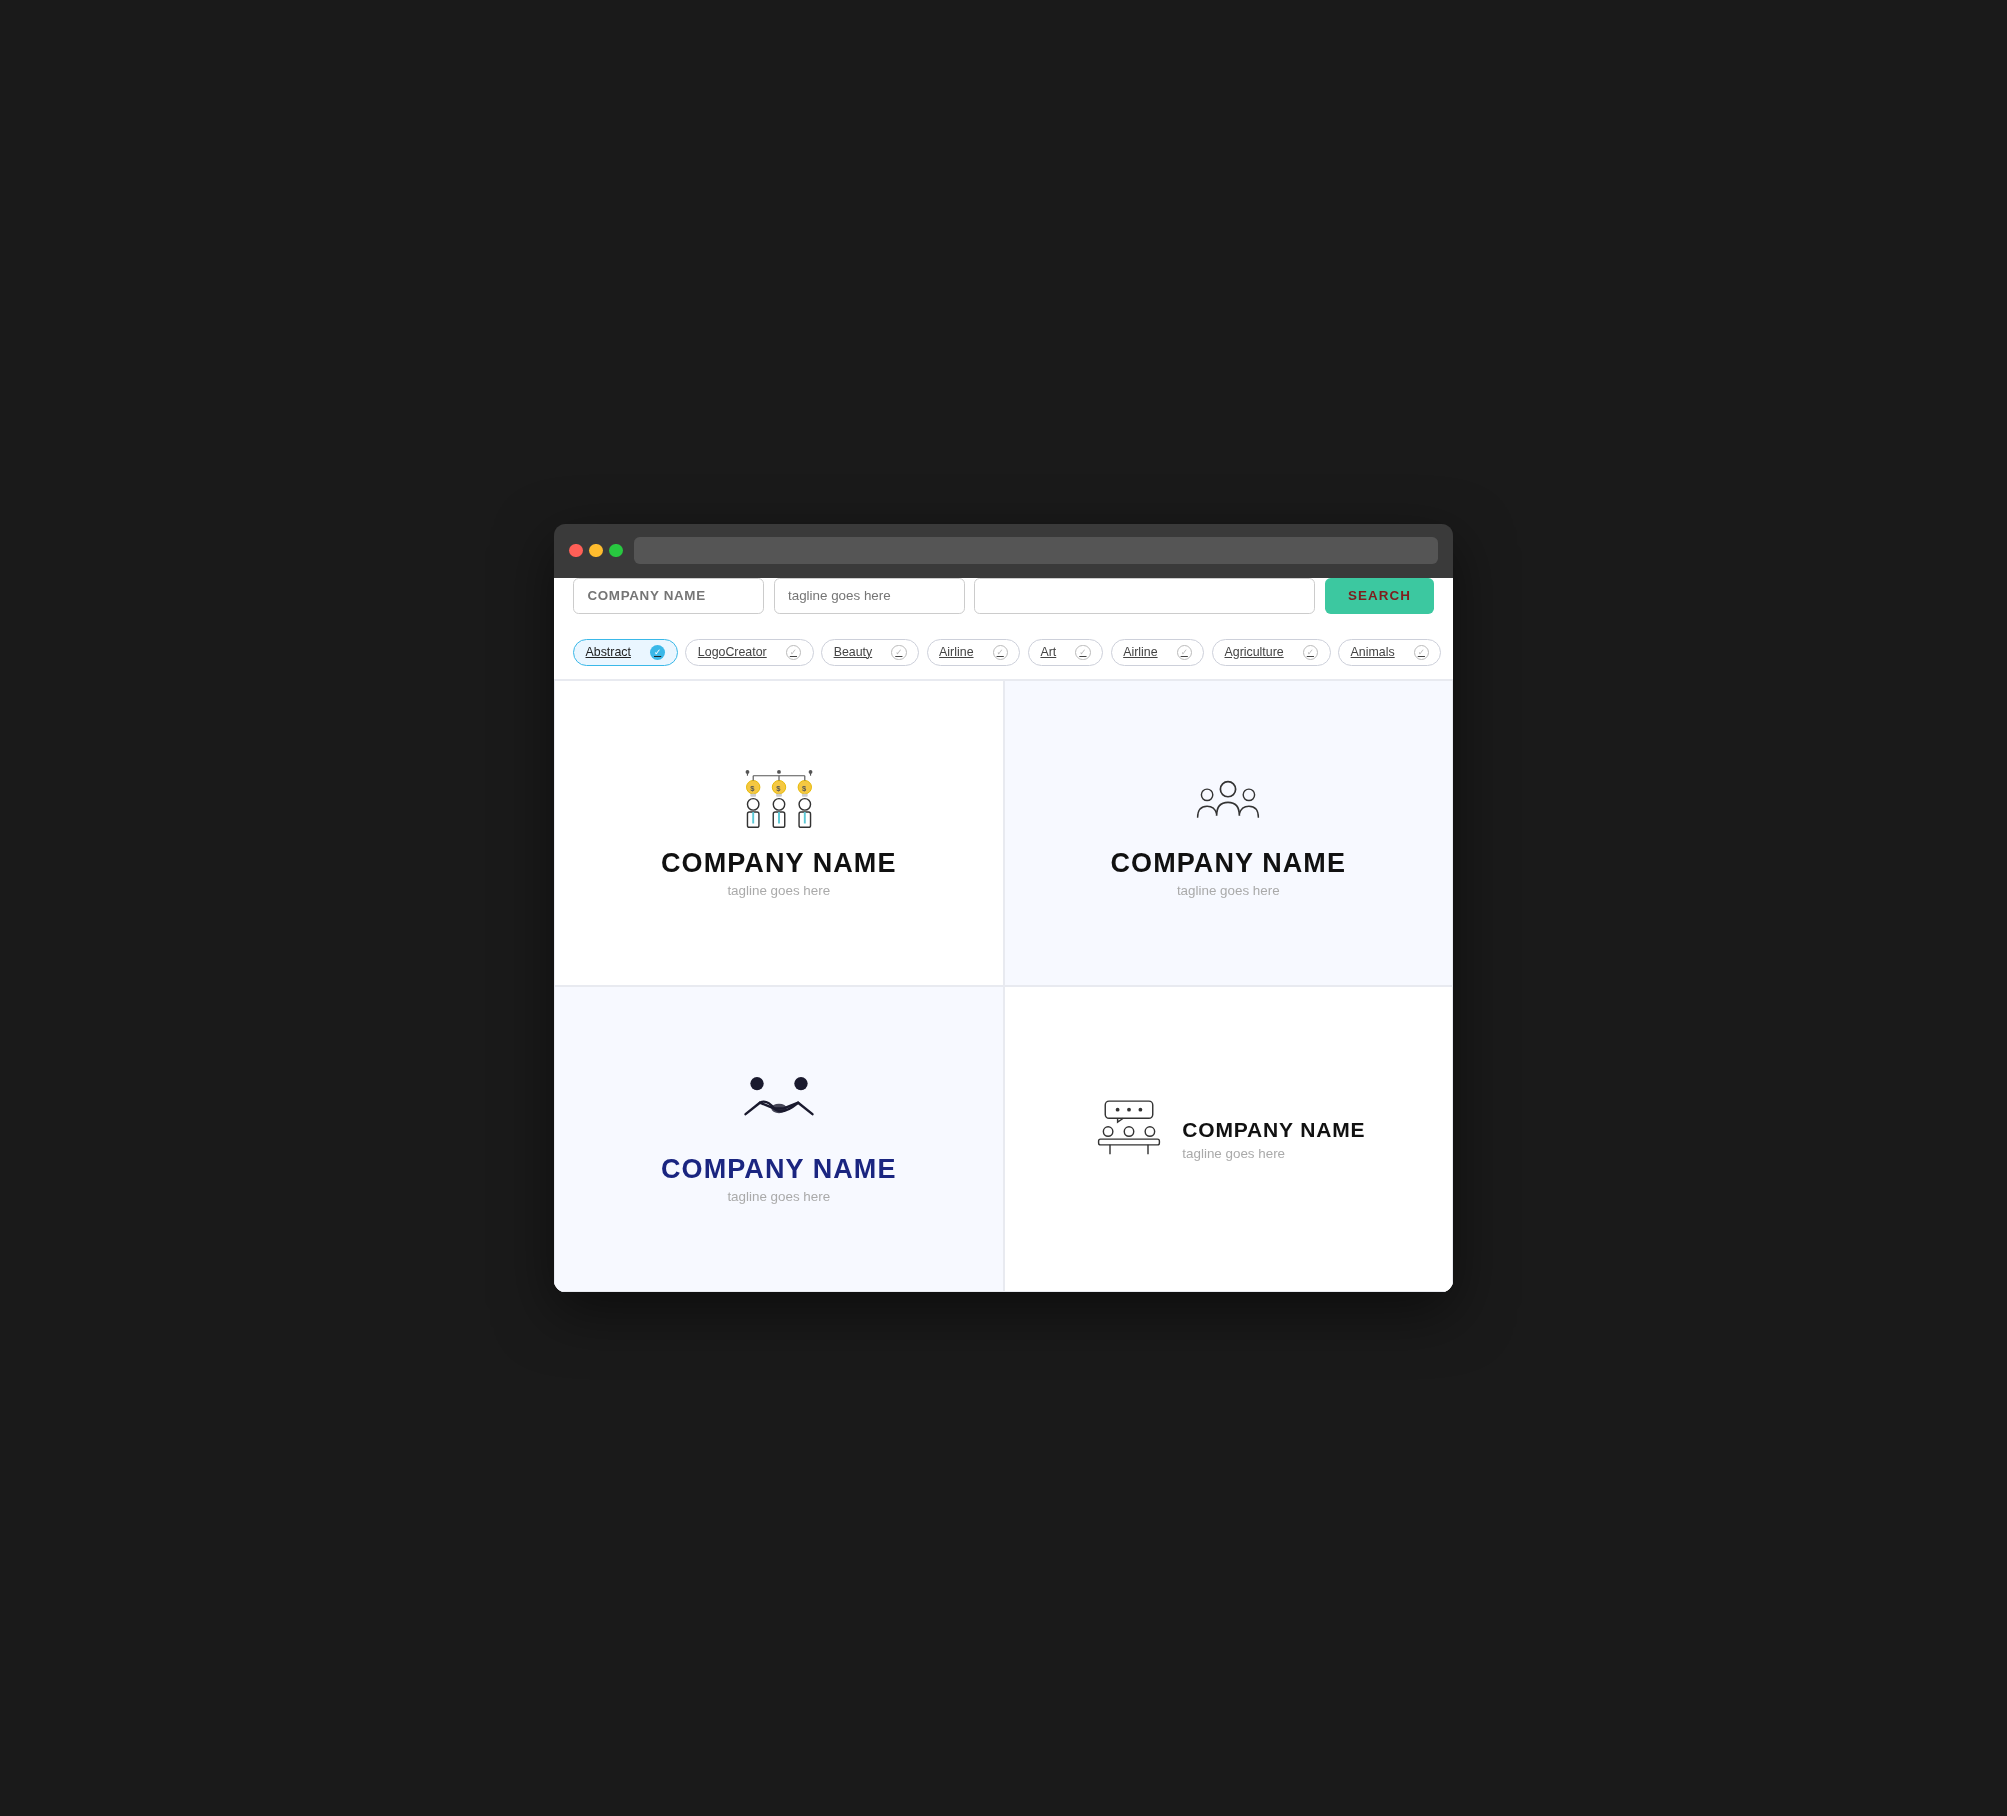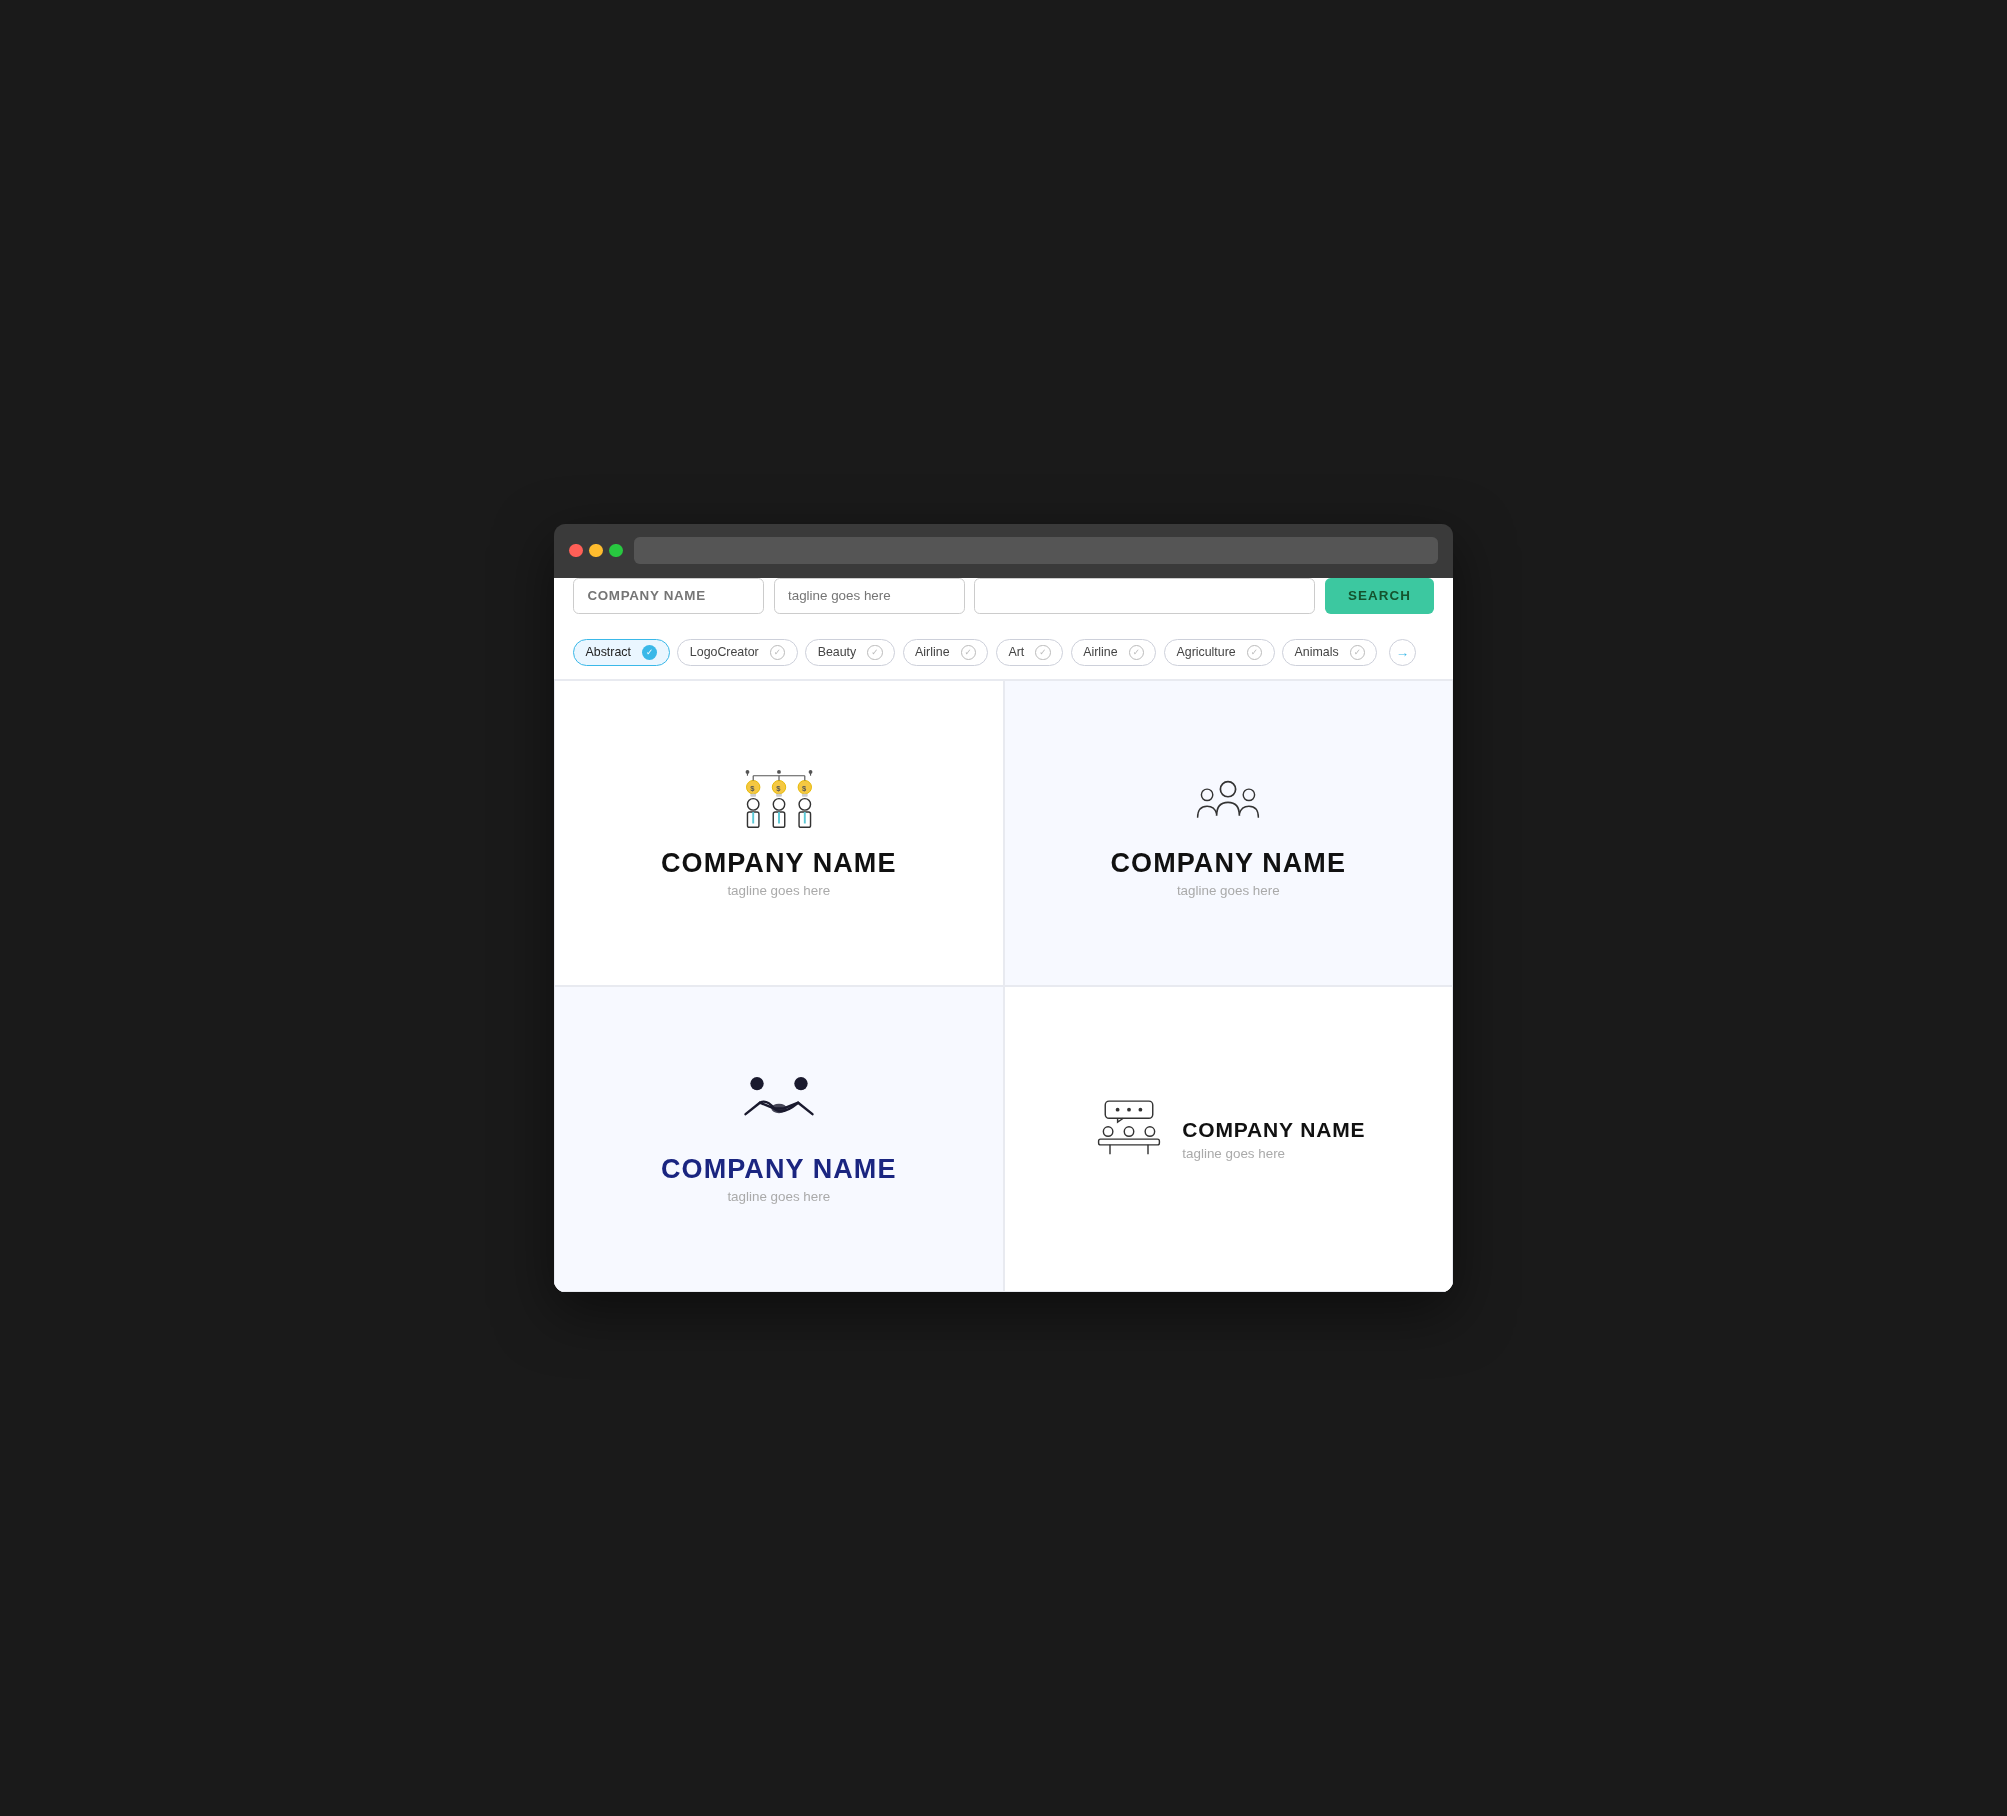--- a/index.html
+++ b/index.html
@@ -63,49 +63,50 @@
       border-radius: 5.7px;
       padding: 9.6px 13.4px;
       font-size: 13.4px;
       outline: none;
     }
     .input-company { width: 191px; font-weight: 600; letter-spacing: 0.05em; }
     .input-tagline { width: 191px; color: #888; }
     .input-empty { flex: 1; }
     .btn-search {
       background: #3cc8a0;
-      color: #14532d;
+      color: #7f1d1d;
       border: none;
       border-radius: 5.7px;
       padding: 9.6px 23px;
       font-size: 13.4px;
       font-weight: 700;
       letter-spacing: 0.08em;
       cursor: pointer;
     }
     .filter-bar {
       display: flex;
       align-items: center;
       gap: 7.6px;
       padding: 9.6px 19px 13.4px;
       border-bottom: 1.4px solid #e8eaf0;
       overflow: hidden;
     }
     .filter-chip {
       display: flex;
       align-items: flex-start;
-      gap: 11px;
+      gap: 19px;
       padding: 4.8px 11.5px;
       border-radius: 19px;
       border: 1.4px solid #cdd0da;
       background: #fff;
       font-size: 12.4px;
       color: #444;
       cursor: pointer;
       white-space: nowrap;
+      text-decoration: underline;
     }
     .filter-chip.active {
       background: #eaf6ff;
       border-color: #3ab8e8;
       color: #222;
     }
     .filter-chip .check-icon {
       width: 15.3px;
       height: 15.3px;
       border-radius: 50%;

